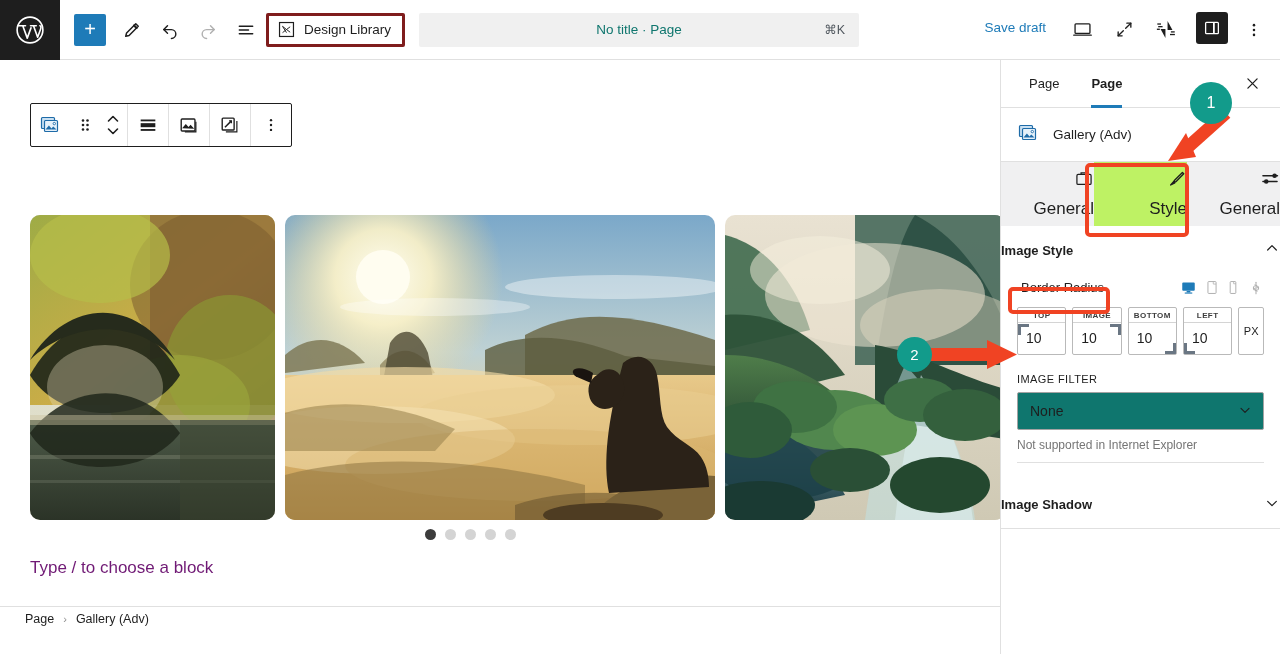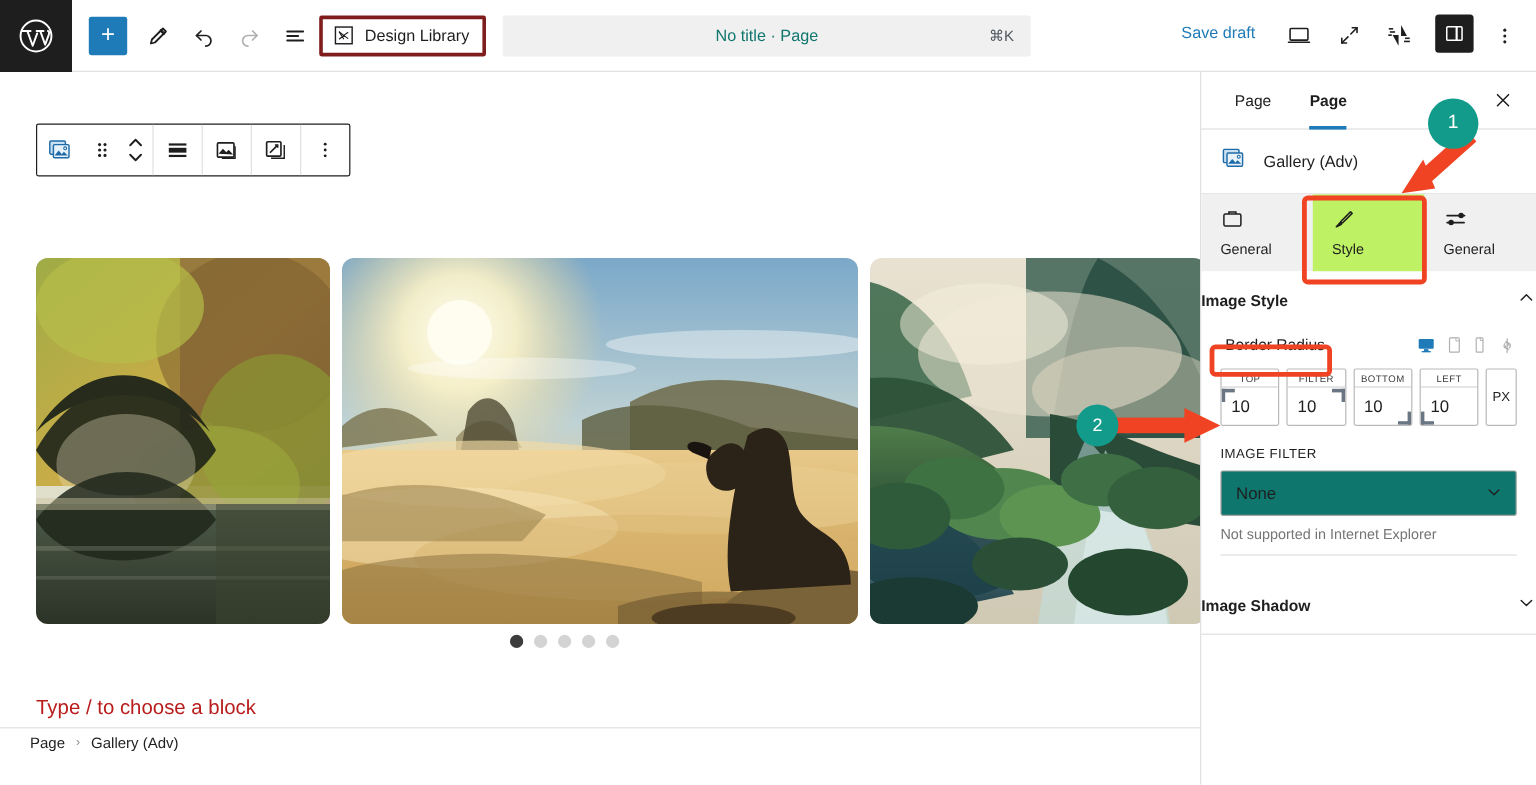--- a/index.html
+++ b/index.html
@@ -90,22 +90,22 @@
   .g3 { width: 280px; }
 
   .dots {
     position: absolute; top: 469px; left: 0; width: 940px;
     display: flex; justify-content: center; gap: 9px;
   }
   .dot { width: 11px; height: 11px; border-radius: 50%; background: #d4d4d4; cursor: pointer; }
   .dot.active { background: #3c3c3c; }
 
   .placeholder {
-    position: absolute; top: 520px; left: 30px;
-    font-size: 17px; color: #b91c1c; cursor: text;
+    position: absolute; top: 498px; left: 30px;
+    font-size: 17px; color: #701a75; cursor: text;
   }
 
   
   .breadcrumb {
     position: absolute; bottom: 0; left: 0; width: 1000px; height: 24px;
     border-top: 1px solid #e0e0e0; background: #fff;
     display: flex; align-items: center; gap: 9px; padding-left: 25px;
     font-size: 12.5px; color: #1e1e1e;
   }
   .bc-item { cursor: pointer; }
@@ -135,22 +135,22 @@
   }
   .sb-blockhdr {
     display: flex; align-items: center; gap: 12px; height: 54px;
     padding: 0 16px; border-bottom: 1px solid #e0e0e0;
   }
   .sb-blocktitle { font-size: 13.5px; color: #1e1e1e; }
   .sb-segtabs {
     display: flex; background: #f0f0f1; height: 64px;
   }
   .sb-seg {
-    flex: 1; display: flex; flex-direction: column; align-items: flex-start;
-    justify-content: center; gap: 5px; cursor: pointer; font-size: 12px;
+    flex: 1; display: flex; flex-direction: column; align-items: flex-end;
+    justify-content: center; gap: 5px; cursor: pointer; font-size: 17px;
     color: #1e1e1e;
     padding-left: 16px;
   }
   .sb-seg.active { background: #bef264; }
   .panel-hdr {
     display: flex; align-items: center; justify-content: space-between;
     padding: 0 0; height: 48px; cursor: pointer; border-bottom: 1px solid #e0e0e0;
   }
   .panel-hdr.open { border-bottom: none; }
   .panel-title { font-size: 13px; font-weight: bold; color: #1e1e1e; }
@@ -165,21 +165,21 @@
   }
   .device-icons { display: flex; align-items: center; gap: 10px; }
   .dev-ico { cursor: pointer; display: flex; }
   .radius-inputs { display: flex; gap: 6px; align-items: stretch; }
   .r-field {
     width: 52px; border: 1px solid #b9b9b9; border-radius: 2px;
     background: #fff; position: relative; overflow: hidden;
   }
   .r-cap {
     font-size: 8px; letter-spacing: .4px; color: #3c3c3c; text-align: center;
-    border-bottom: 1px solid #d4d4d4; height: 15px; line-height: 15px;
+    border-bottom: 1px solid #d4d4d4; height: 15px; line-height: 15px; font-weight: bold;
   }
   .r-val {
     font-size: 14px; color: #1e1e1e; height: 31px; line-height: 31px;
     padding-left: 8px; border: none; outline: none; width: 100%;
     background: transparent; font-family: "Liberation Sans", sans-serif;
   }
   .r-corner { position: absolute; width: 11px; height: 11px; }
   .r-corner.tl { top: 16px; left: 0; border-left: 3px solid #6a7683; border-top: 3px solid #6a7683; }
   .r-corner.tr { top: 16px; right: 0; border-right: 3px solid #6a7683; border-top: 3px solid #6a7683; }
   .r-corner.br { bottom: 0; right: 0; border-right: 3px solid #6a7683; border-bottom: 3px solid #6a7683; }
@@ -623,21 +623,21 @@
         </span>
       </div>
 
       <div class="radius-inputs">
         <div class="r-field">
           <div class="r-cap">TOP</div>
           <div class="r-corner tl"></div>
           <input class="r-val" value="10" style="">
         </div>
         <div class="r-field">
-          <div class="r-cap">FILTER</div>
+          <div class="r-cap">IMAGE</div>
           <div class="r-corner tr"></div>
           <input class="r-val" value="10" style="">
         </div>
         <div class="r-field">
           <div class="r-cap">BOTTOM</div>
           <div class="r-corner br"></div>
           <input class="r-val" value="10" style="">
         </div>
         <div class="r-field">
           <div class="r-cap">LEFT</div>

